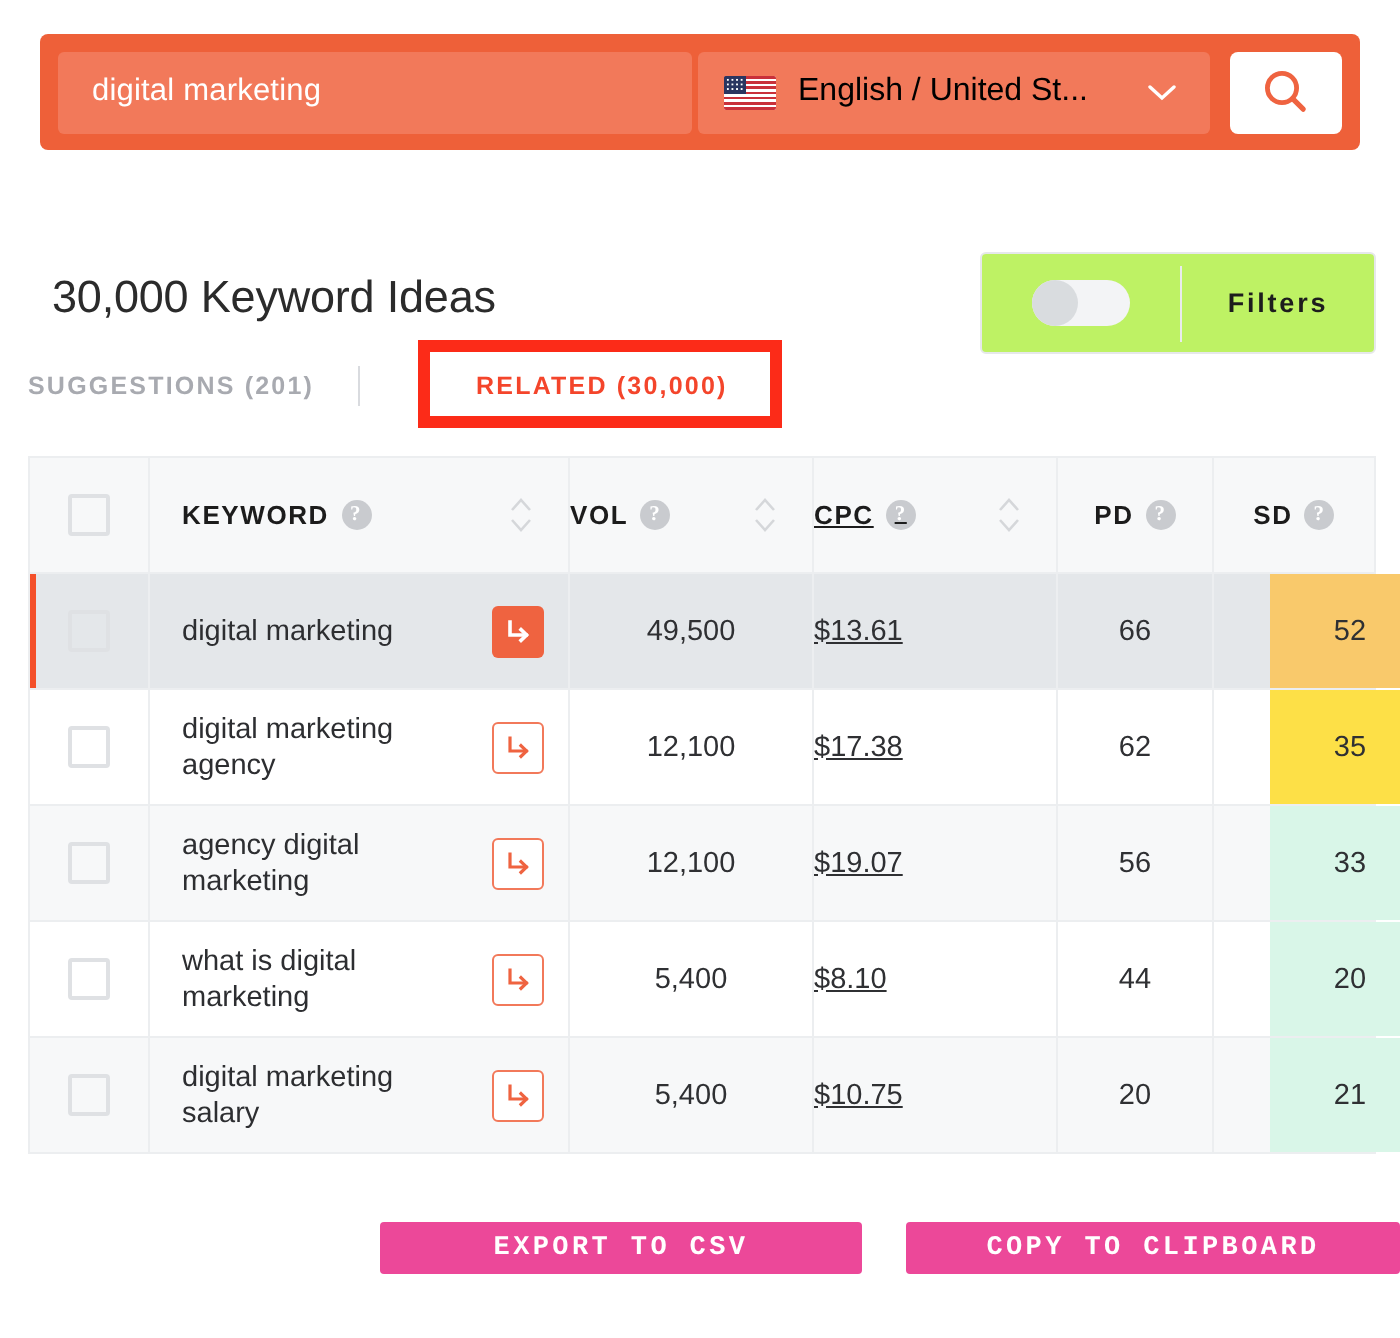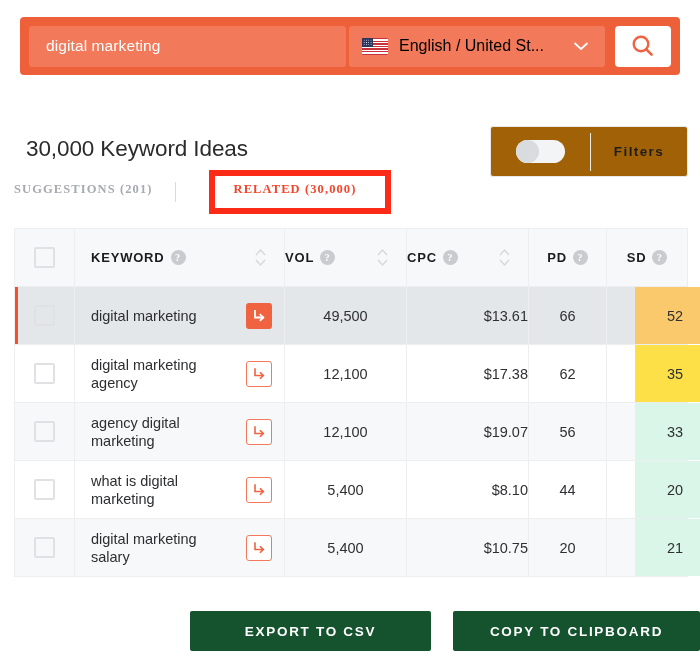--- a/index.html
+++ b/index.html
@@ -121,22 +121,22 @@
     letter-spacing: -0.1px;
     white-space: nowrap;
     margin-left: 12px;
   }
 
   .tabs {
     position: absolute;
     left: 14px;
     top: 182px;
     display: flex;
+    align-items: center;
     height: 22px;
-    font-family: Liberation Serif, serif;
   }
   .tab {
     font-size: 12.5px;
     font-weight: bold;
     letter-spacing: 1.1px;
     color: #a8aab0;
     white-space: nowrap;
     cursor: pointer;
   }
   .tab-divider {
@@ -164,21 +164,21 @@
 
   
   .filters-box {
     position: absolute;
     right: 12px;
     top: 126px;
     width: 198px;
     height: 51px;
     border: 1px solid #e6e8ea;
     border-radius: 3px;
-    background: #a16207;
+    background: #bef264;
     display: flex;
     align-items: center;
   }
   .toggle-cell {
     width: 99px;
     display: flex;
     align-items: center;
     justify-content: center;
     height: 100%;
   }
@@ -239,21 +239,21 @@
     font-size: 13px;
     font-weight: bold;
     letter-spacing: 0.8px;
     color: #1c1c1c;
   }
   .thead .cell:last-child { border-right: none; }
 
   .c-check  { width: 60px;  flex: 0 0 60px;  justify-content: center; }
   .c-kw     { width: 210px; flex: 0 0 210px; padding-left: 16px; }
   .c-vol    { width: 122px; flex: 0 0 122px; justify-content: center; }
-  .c-cpc    { width: 122px; flex: 0 0 122px; justify-content: flex-end; }
+  .c-cpc    { width: 122px; flex: 0 0 122px; justify-content: flex-start; text-decoration: underline; }
   .c-pd     { width: 78px;  flex: 0 0 78px;  justify-content: center; }
   .c-sd     { width: 80px;  flex: 0 0 80px;  justify-content: center; }
 
   .qmark {
     display: inline-flex;
     align-items: center;
     justify-content: center;
     width: 15px; height: 15px;
     border-radius: 50%;
     background: #c9cbcf;
@@ -332,30 +332,30 @@
 
   
   .btnbar {
     position: absolute;
     left: 190px;
     top: 611px;
     display: flex;
     gap: 22px;
   }
   .cta {
-    height: 40px;
-    background: #14532d;
+    height: 26px;
+    background: #ec4899;
     border: none;
     border-radius: 2px;
     color: #ffffff;
     font-size: 13.5px;
     font-weight: bold;
     letter-spacing: 1.7px;
     cursor: pointer;
-    font-family: Liberation Sans, sans-serif;
+    font-family: Liberation Mono, monospace;
     display: flex;
     align-items: center;
     justify-content: center;
   }
   .cta.csv { width: 241px; }
   .cta.clip { width: 247px; }
 </style>
 </head>
 <body>
 

